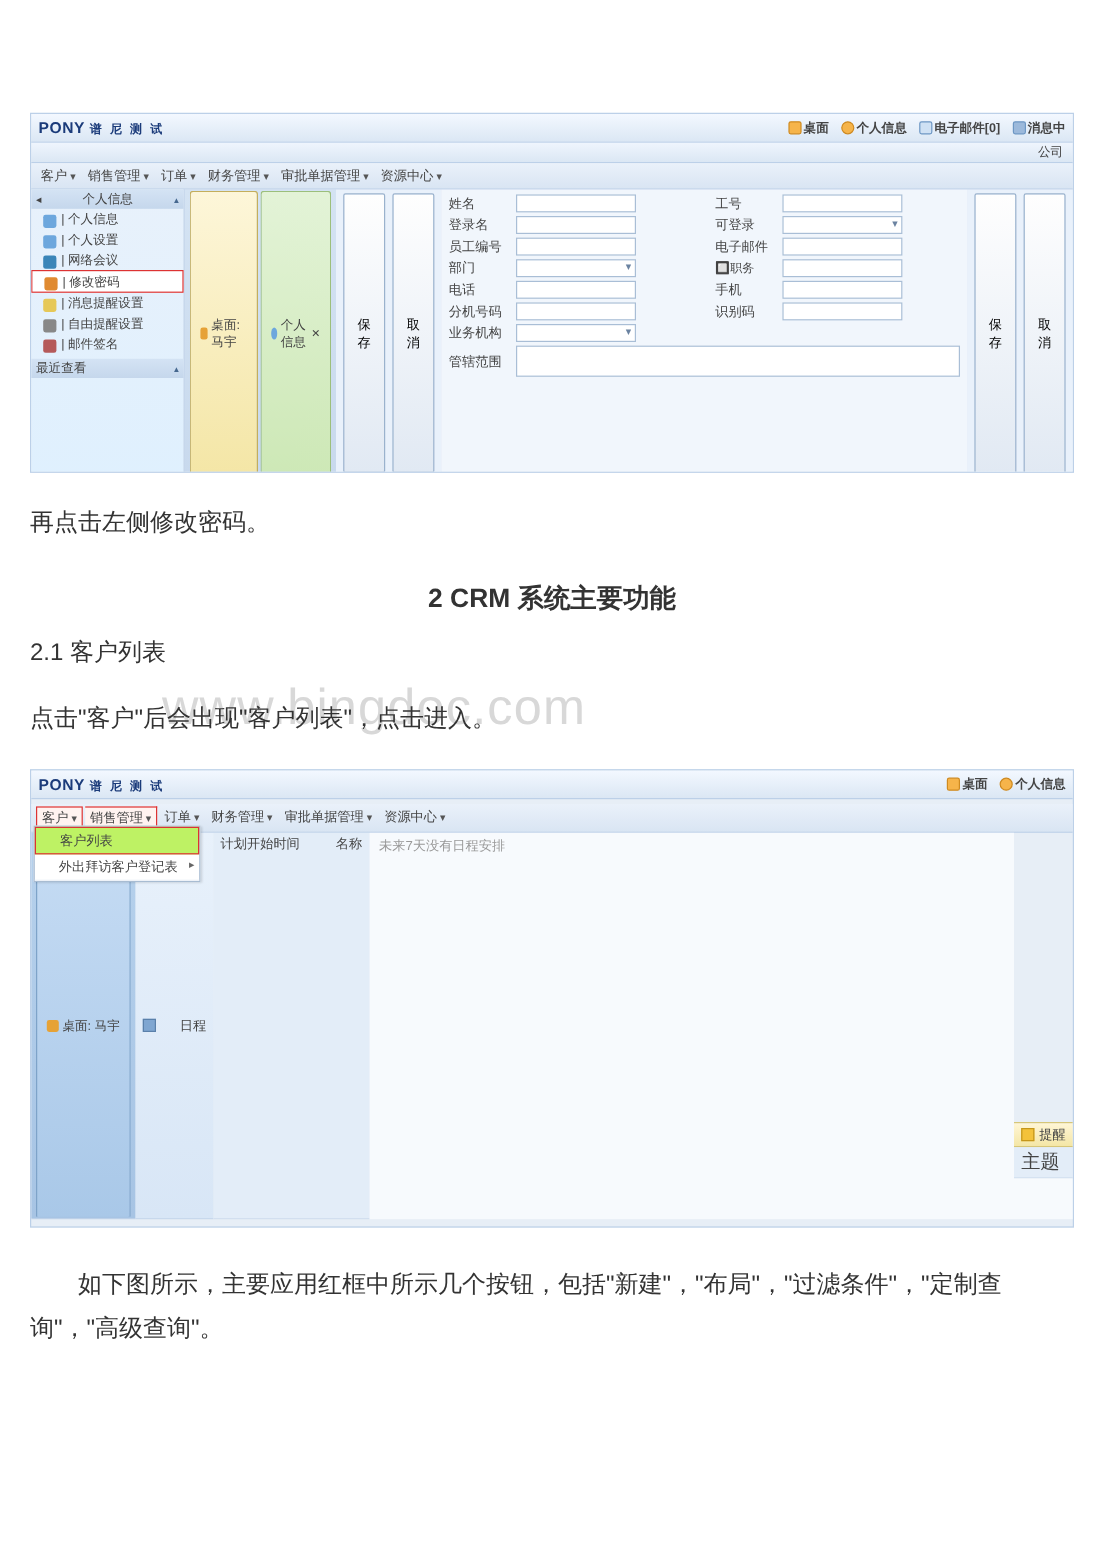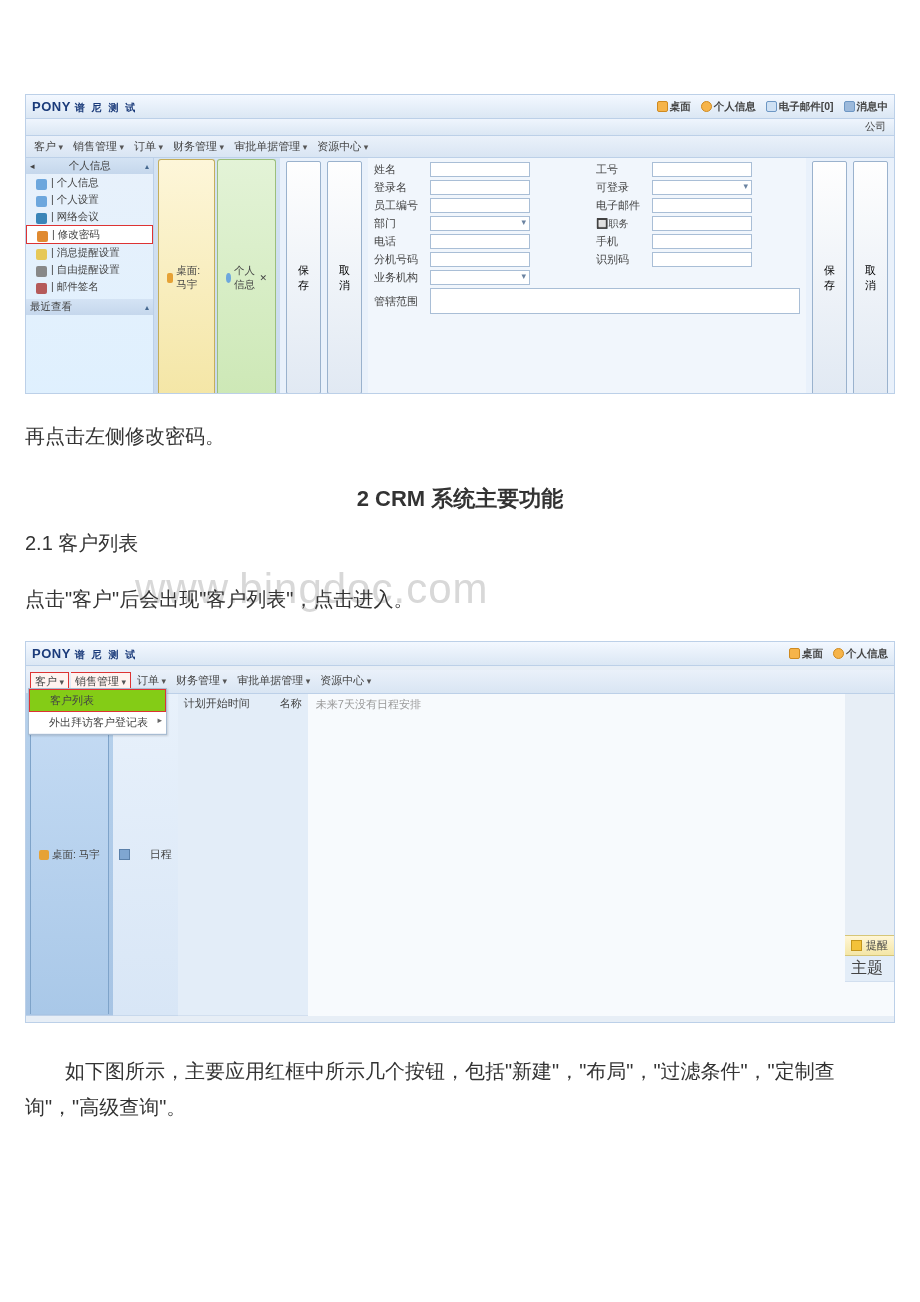--- a/index.html
+++ b/index.html
@@ -75,21 +75,21 @@
   .fsel { background:#fff; border:1px solid #a9bed6; height:15px; width:100px; position:relative; }
   .fsel::after { content:"▾"; position:absolute; right:3px; top:0; font-size:9px; color:#6b83a1;}
   .fsearch::after { content:"🔍"; position:absolute; right:2px; top:0; font-size:9px;}
   .fwide { width:370px;}
 
   .bottombar { padding:3px 6px; display:flex; gap:6px; background:#e9f1fb; }
 
   
   .menu-dropdown { position:absolute; top:46px; left:2px; background:#fff; border:1px solid #a8bcd2; z-index:5; font-size:11px; box-shadow:1px 1px 2px rgba(0,0,0,0.15);}
   .menu-dropdown .ditem { padding:3px 18px 3px 20px; border-bottom:1px solid #eef2f8; position:relative;}
-  .menu-dropdown .ditem.hl { border:1.5px solid #d33; background:#84cc16;}
+  .menu-dropdown .ditem.hl { border:1.5px solid #d33; background:#bef264;}
   .menu-dropdown .ditem .arrow { position:absolute; right:4px; top:3px; font-size:9px; color:#666;}
 
   
   .schedule-hdr { background:linear-gradient(#e8f1fb,#d8e6f6); padding:2px 6px; font-size:11px; border-bottom:1px solid #c7d8ec; display:flex; align-items:center; gap:20px;}
   .sched-cols { background:#e3edf8; padding:2px 6px; font-size:11px; display:flex; gap:30px; border-bottom:1px solid #d2dfef;}
   .sched-empty { padding:3px 8px; font-size:11px; color:#999; background:#f7fafd; flex:1;}
   .remind-sec { margin-top:auto; }
   .remind-hdr { background:linear-gradient(#fff6d6,#f4e6a6); padding:2px 6px; font-size:11px; display:flex; align-items:center; gap:4px; border-top:1px solid #d6c678; border-bottom:1px solid #d6c678;}
   .remind-row { background:#e3edf8; padding:2px 6px; font-size:16px; border-bottom:1px solid #d2dfef;}
   .ico-cal { width:11px;height:11px;background:#7fa6d1;display:inline-block;border:1px solid #5a80aa;}

